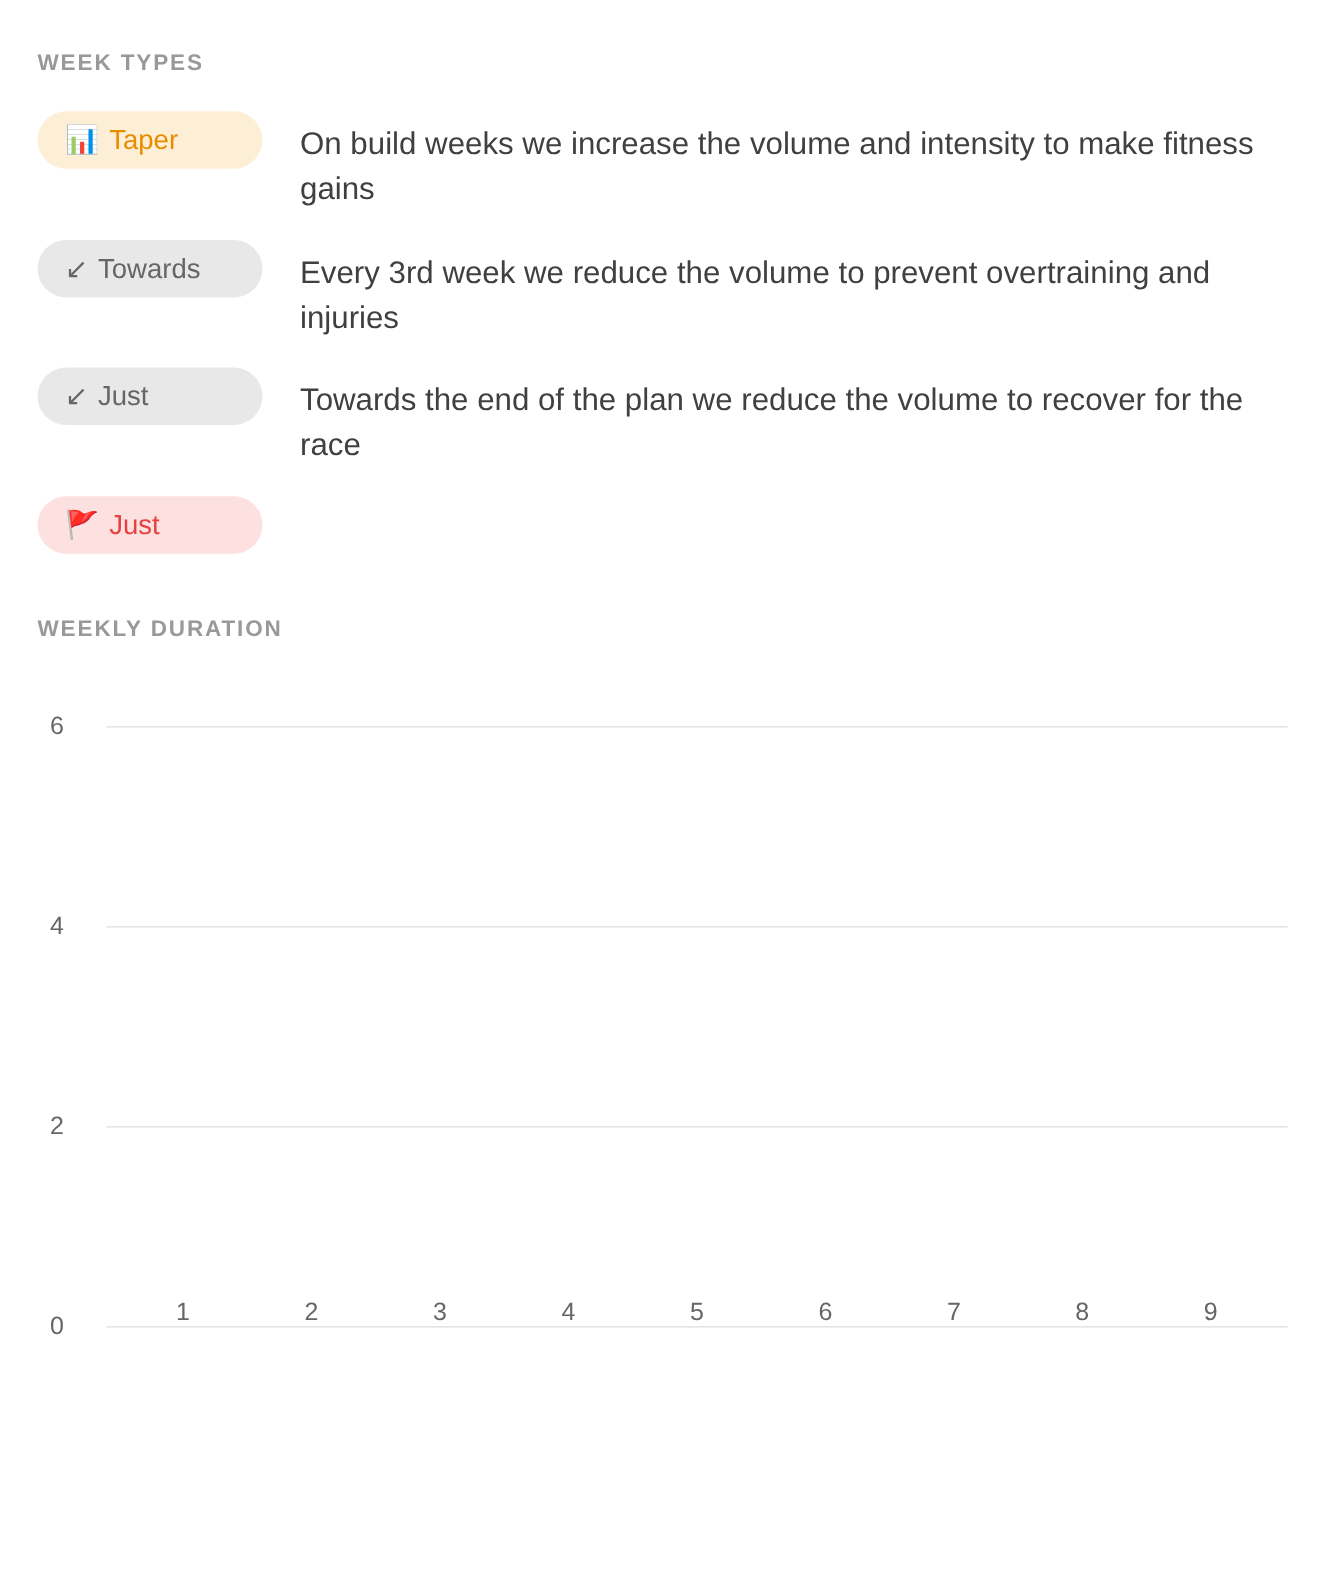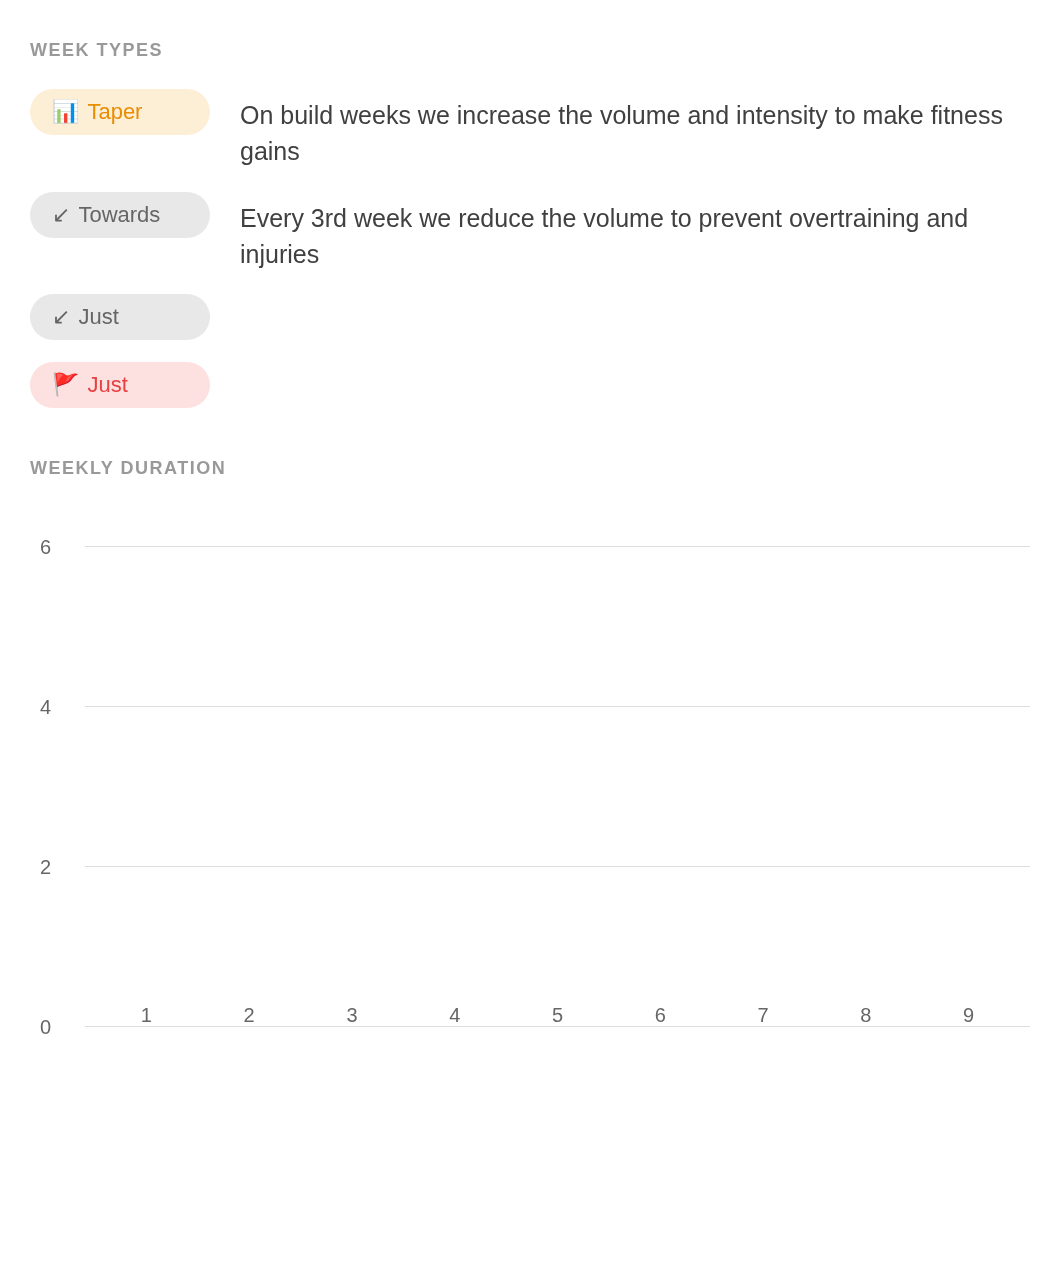--- a/index.html
+++ b/index.html
@@ -166,20 +166,21 @@
       <span class="week-type-icon">↙</span>
       <span>Towards</span>
     </div>
     <p class="week-type-desc">Every 3rd week we reduce the volume to prevent overtraining and injuries</p>
   </div>
       <div class="week-type-row">
     <div class="week-type-badge badge-taper">
       <span class="week-type-icon">↙</span>
       <span>Just</span>
     </div>
+    <p class="week-type-desc">Towards the end of the plan we reduce the volume to recover for the race</p>
   </div>
       <div class="week-type-row">
     <div class="week-type-badge badge-race">
       <span class="week-type-icon">🚩</span>
       <span>Just</span>
     </div>
   </div>
     </div>
 </section>
 

